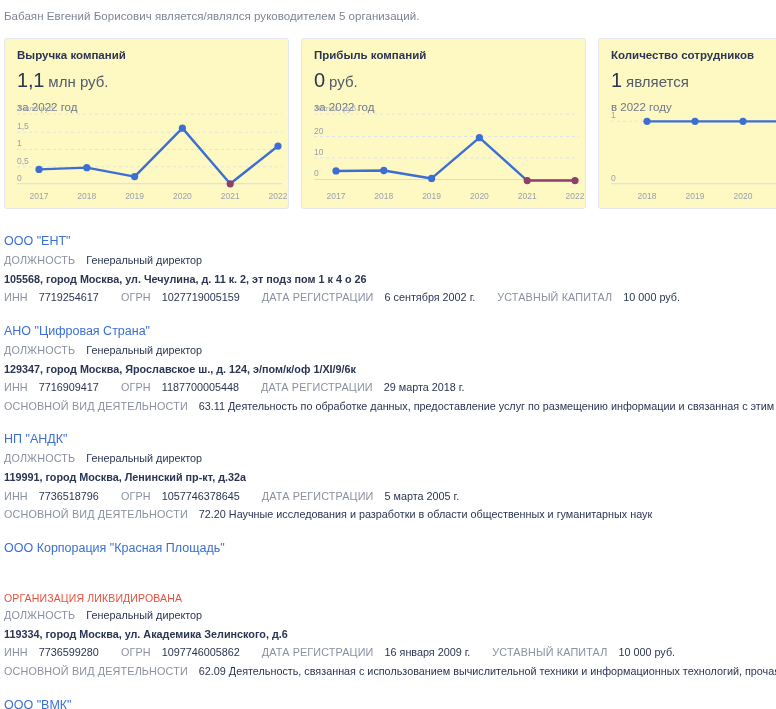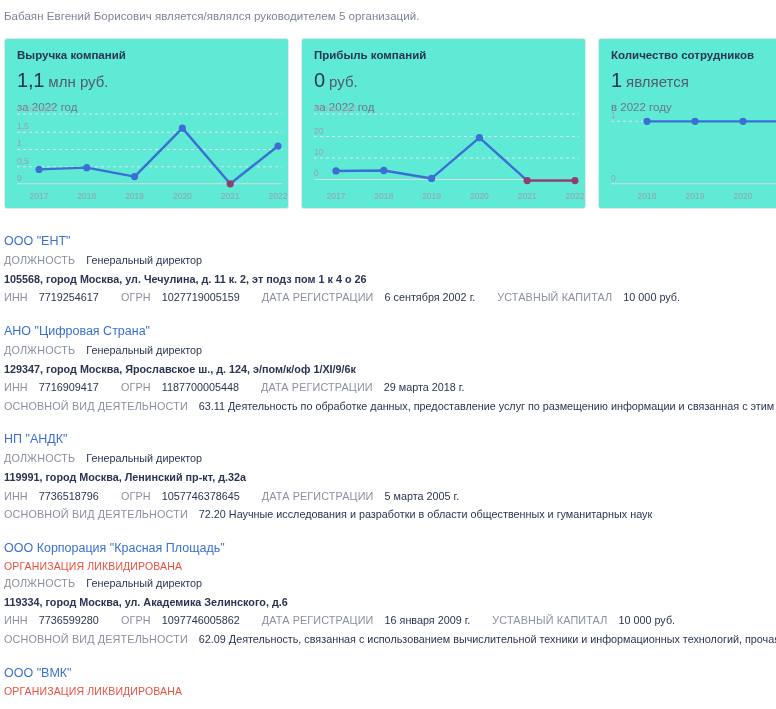--- a/index.html
+++ b/index.html
@@ -32,21 +32,21 @@
   .cards {
     display: flex;
     gap: 12px;
     margin-top: 16px;
     padding-left: 4px;
     height: 175px;
   }
   .card {
     border: 1px solid #e3e6ec;
     border-radius: 3px;
-    background: #5eead4;
+    background: #fef9c3;
     width: 285px;
     min-width: 285px;
     height: 171px;
     padding: 10px 12px 6px 12px;
     position: relative;
   }
   .card-title {
     font-size: 11.5px;
     font-weight: 700;
     color: #2b3553;
@@ -100,20 +100,21 @@
     cursor: pointer;
     display: inline-block;
     white-space: nowrap;
   }
   .org-liq {
     font-size: 10.5px;
     color: #e8513f;
     letter-spacing: 0.15px;
     margin-bottom: 4px;
     white-space: nowrap;
+    margin-top: 32px;
   }
   .org-line {
     font-size: 10.8px;
     color: #2b3553;
     margin-bottom: 3px;
     white-space: nowrap;
     line-height: 1.45;
   }
   .lbl { color: #8a90a0; letter-spacing: 0.15px; }
   .val { color: #2b3553; font-weight: 400; }

